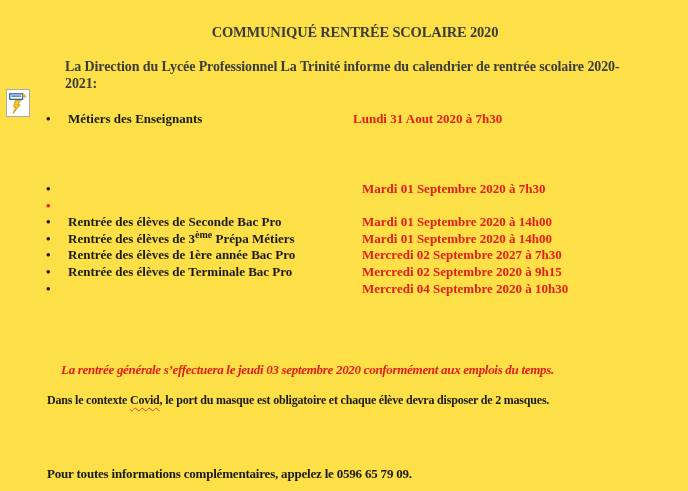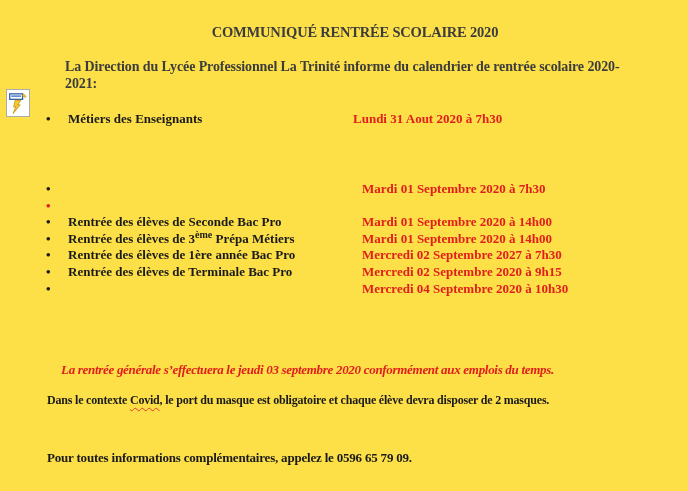--- a/index.html
+++ b/index.html
@@ -50,21 +50,21 @@
     color:var(--ink,#1a1a1a);
   }
   .covid .squiggle{
     text-decoration-line:underline;
     text-decoration-style:wavy;
     text-decoration-color:var(--squiggle,#e03c31);
     text-decoration-thickness:1px;
     text-underline-offset:3px;
   }
   .contact{
-    position:absolute;top:450px;left:47px;margin:0;
+    position:absolute;top:466px;left:47px;margin:0;
     font-size:13px;font-weight:bold;letter-spacing:-0.2px;
     color:var(--ink,#1a1a1a);white-space:nowrap;
   }
 </style>
 </head>
 <body>
 
 <div class="page">
 
   <div class="icon-box" title="">

